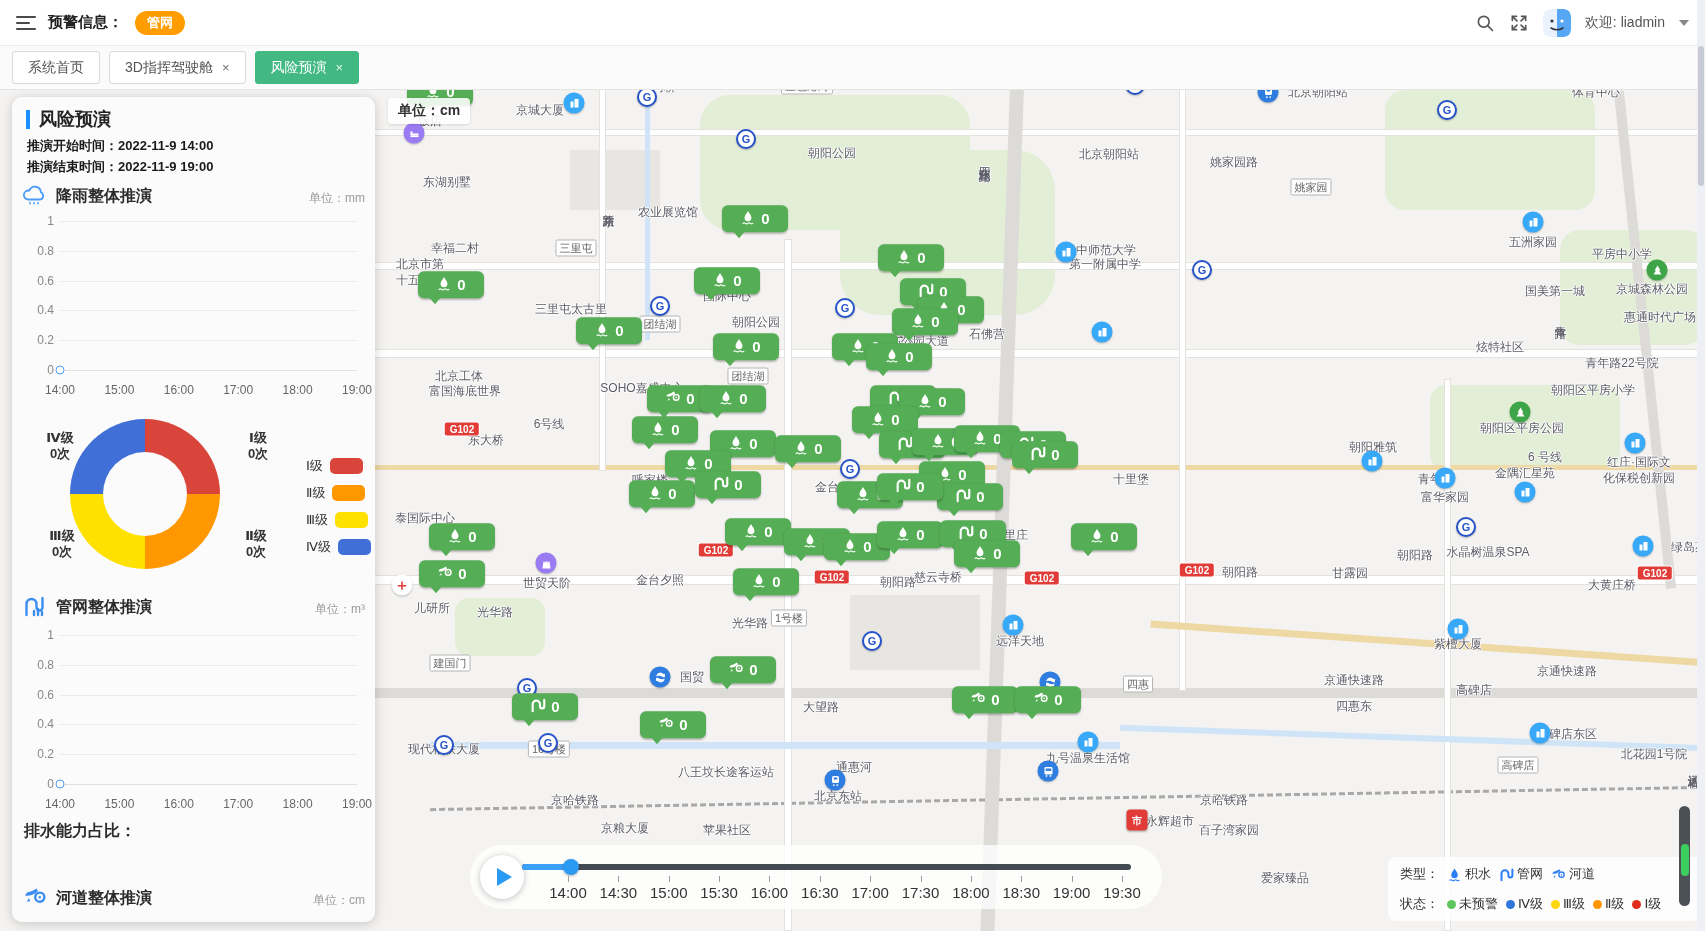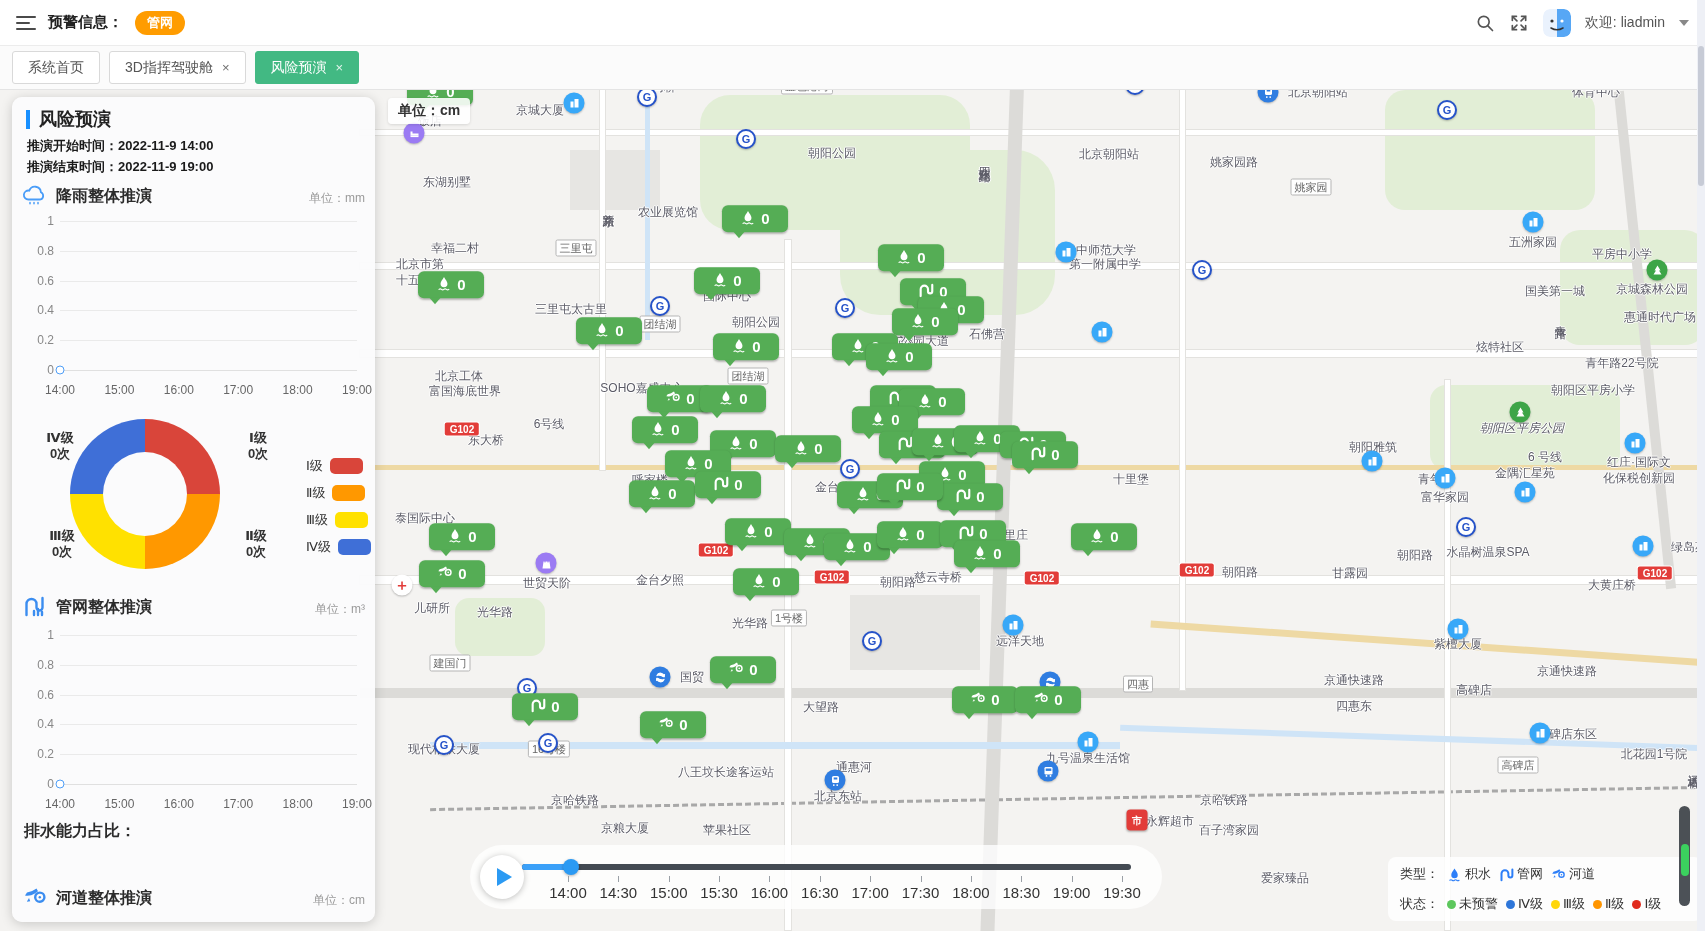--- a/index.html
+++ b/index.html
@@ -169,21 +169,21 @@
         <div class="map-label box" style="left: 1311px; top: 187px;">姚家园</div>
         <div class="map-label" style="left: 1533px; top: 242px;">五洲家园</div>
         <div class="map-label" style="left: 1622px; top: 254px;">平房中小学</div>
         <div class="map-label" style="left: 1555px; top: 291px;">国美第一城</div>
         <div class="map-label" style="left: 1652px; top: 289px;">京城森林公园</div>
         <div class="map-label v" style="left: 1560px; top: 318px;">青年路</div>
         <div class="map-label" style="left: 1660px; top: 317px;">惠通时代广场</div>
         <div class="map-label" style="left: 1500px; top: 347px;">炫特社区</div>
         <div class="map-label" style="left: 1622px; top: 363px;">青年路22号院</div>
         <div class="map-label" style="left: 1593px; top: 390px;">朝阳区平房小学</div>
-        <div class="map-label" style="left: 1522px; top: 428px; font-style: italic;">朝阳区平房公园</div>
+        <div class="map-label" style="left: 1522px; top: 428px;">朝阳区平房公园</div>
         <div class="map-label" style="left: 1373px; top: 447px;">朝阳雅筑</div>
         <div class="map-label" style="left: 1545px; top: 457px;">6 号线</div>
         <div class="map-label" style="left: 1639px; top: 462px;">红庄·国际文</div>
         <div class="map-label" style="left: 1639px; top: 478px;">化保税创新园</div>
         <div class="map-label" style="left: 1525px; top: 473px;">金隅汇星苑</div>
         <div class="map-label" style="left: 1445px; top: 497px;">富华家园</div>
         <div class="map-label" style="left: 1436px; top: 479px;">青年路</div>
         <div class="map-label" style="left: 1131px; top: 479px;">十里堡</div>
         <div class="map-label" style="left: 1010px; top: 535px;">八里庄</div>
         <div class="map-label" style="left: 833px; top: 487px;">金台路</div>

